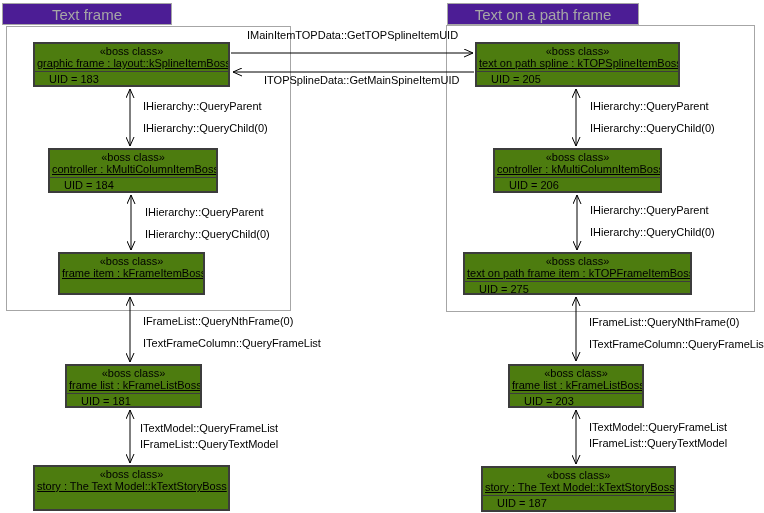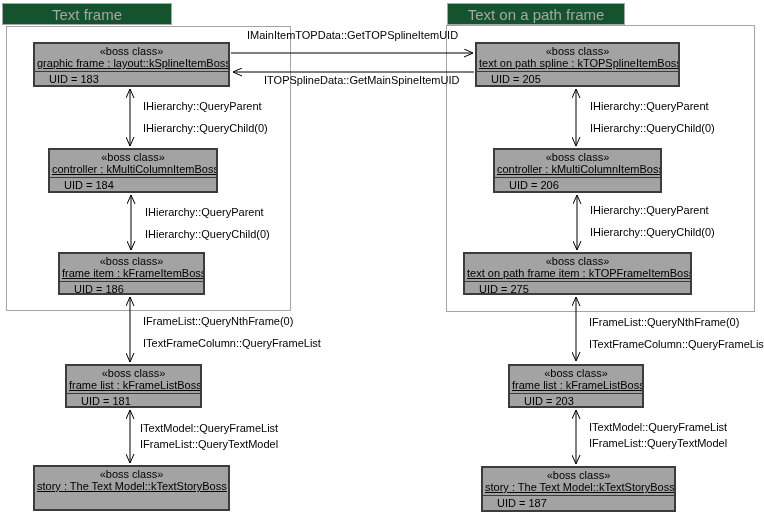--- a/index.html
+++ b/index.html
@@ -7,21 +7,21 @@
     position:relative;
     width:764px;height:513px;
     background:#ffffff;
     font-family:"Liberation Sans", sans-serif;
     color:#000;
     overflow:hidden;
   }
   .frame-tab{
     position:absolute;
     border:1px solid #a6a6a6;
-    background:#14532d;
+    background:#4c1d95;
     color:#a6a6a6;
     font-size:15px;
     line-height:21px;
     text-align:center;
     z-index:0;
     box-sizing:border-box;
   }
   .frame-body{
     position:absolute;
     border:1px solid #a6a6a6;
@@ -29,21 +29,21 @@
     z-index:0;
     box-sizing:border-box;
   }
   #edges{
     position:absolute;left:0;top:0;width:764px;height:513px;
     z-index:1;pointer-events:none;
   }
   .box{
     position:absolute;
     border:2px solid #3c3c3c;
-    background:#a3a3a3;
+    background:#4d7c0f;
     z-index:2;
     box-sizing:border-box;
     font-size:11px;
     line-height:12px;
     overflow:hidden;
   }
   .box .stereo{ text-align:center; padding-top:1px; }
   .box .bname{ text-align:center; text-decoration:underline; padding:0 2px 2px 2px; white-space:nowrap; }
   .box .uid{ border-top:1px solid #3c3c3c; padding:1px 0 0 14px; text-align:left; }
   .elabel{
@@ -57,21 +57,21 @@
 </head>
 <body>
 
 <div id="canvas">
 
   <div class="frame-tab" style="left:2px;top:3px;width:170px;height:22px;">
     <span>Text frame</span>
   </div>
   <div class="frame-body" style="left:6px;top:26px;width:285px;height:285px;"></div>
 
-  <div class="frame-tab" style="left:447px;top:3px;width:178px;height:22px;">
+  <div class="frame-tab" style="left:447px;top:3px;width:192px;height:22px;">
     <span>Text on a path frame</span>
   </div>
   <div class="frame-body" style="left:446px;top:25px;width:309px;height:287px;"></div>
 
   <svg id="edges" viewBox="0 0 764 513" xmlns="http://www.w3.org/2000/svg">
     <defs>
       <marker id="ah" viewBox="0 0 10 9" refX="9.5" refY="4.5" markerWidth="10" markerHeight="9" markerUnits="userSpaceOnUse" orient="auto-start-reverse">
         <path d="M0.5,0.5 L9.5,4.5 L0.5,8.5" fill="none" stroke="#000000" stroke-width="1"></path>
       </marker>
     </defs>
@@ -96,21 +96,20 @@
     <div class="uid">UID = 183</div>
   </div>
   <div class="box" style="left:48px;top:148px;width:170px;height:45px;">
     <div class="stereo">«boss class»</div>
     <div class="bname">controller : kMultiColumnItemBoss</div>
     <div class="uid">UID = 184</div>
   </div>
   <div class="box" style="left:58px;top:252px;width:147px;height:43px;">
     <div class="stereo">«boss class»</div>
     <div class="bname">frame item : kFrameItemBoss</div>
-    <div class="uid">UID = 186</div>
   </div>
   <div class="box" style="left:65px;top:364px;width:137px;height:44px;">
     <div class="stereo">«boss class»</div>
     <div class="bname">frame list : kFrameListBoss</div>
     <div class="uid">UID = 181</div>
   </div>
   <div class="box" style="left:33px;top:465px;width:197px;height:46px;">
     <div class="stereo">«boss class»</div>
     <div class="bname">story : The Text Model::kTextStoryBoss</div>
   </div>

